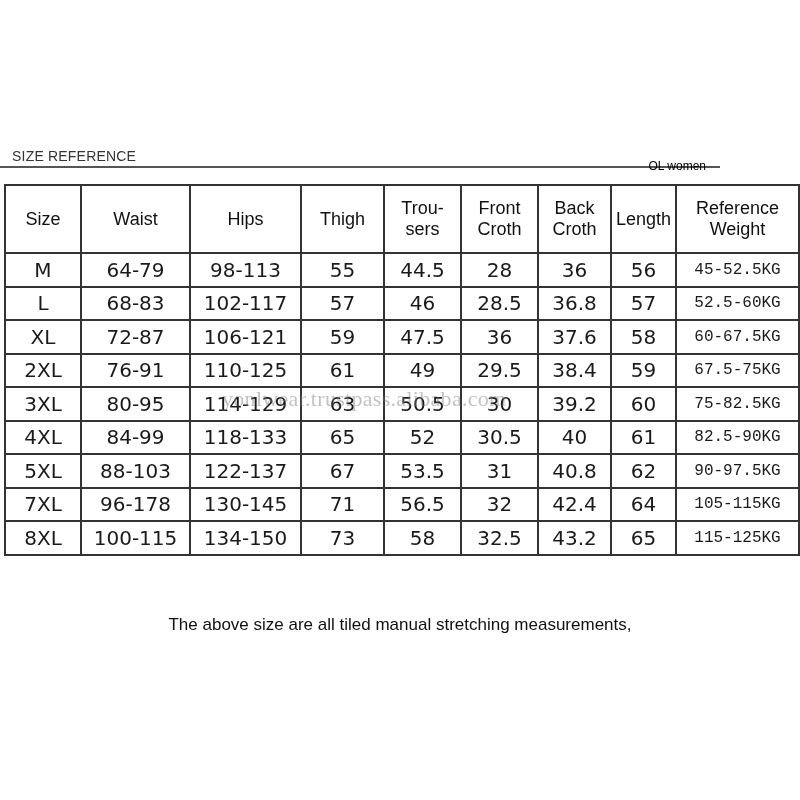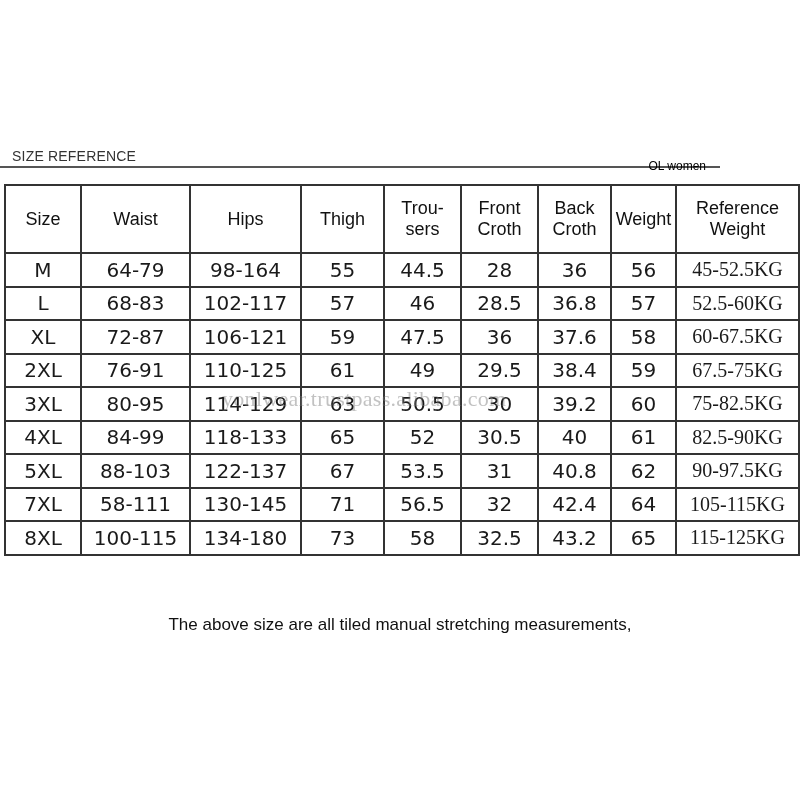--- a/index.html
+++ b/index.html
@@ -72,22 +72,22 @@
       white-space: normal;
       color: #111;
     }
     table.size-table td {
       height: 31.5px;
       font-family: "DejaVu Sans", sans-serif;
       font-size: 20px;
       color: #1a1a1a;
     }
     table.size-table td.weight {
-      font-family: Liberation Serif, serif;
-      font-size: 20px;
+      font-family: Liberation Mono, monospace;
+      font-size: 16px;
     }
     .watermark {
       position: absolute;
       left: 222px;
       top: 386px;
       font-size: 22px;
       color: rgba(120,120,120,0.45);
       font-family: Liberation Serif, serif;
       pointer-events: none;
       letter-spacing: 0.3px;
@@ -126,29 +126,29 @@
   </colgroup>
   <thead>
     <tr id="header-row">
         <th>Size</th>
         <th>Waist</th>
         <th>Hips</th>
         <th>Thigh</th>
         <th>Trou- sers</th>
         <th>Front Croth</th>
         <th>Back Croth</th>
-        <th>Weight</th>
+        <th>Length</th>
         <th>Reference Weight</th>
       </tr>
   </thead>
   <tbody id="table-body">
       <tr>
         <td>M</td>
         <td>64-79</td>
-        <td>98-164</td>
+        <td>98-113</td>
         <td>55</td>
         <td>44.5</td>
         <td>28</td>
         <td>36</td>
         <td>56</td>
         <td class="weight">45-52.5KG</td>
       </tr>
       <tr>
         <td>L</td>
         <td>68-83</td>
@@ -210,33 +210,33 @@
         <td>122-137</td>
         <td>67</td>
         <td>53.5</td>
         <td>31</td>
         <td>40.8</td>
         <td>62</td>
         <td class="weight">90-97.5KG</td>
       </tr>
       <tr>
         <td>7XL</td>
-        <td>58-111</td>
+        <td>96-178</td>
         <td>130-145</td>
         <td>71</td>
         <td>56.5</td>
         <td>32</td>
         <td>42.4</td>
         <td>64</td>
         <td class="weight">105-115KG</td>
       </tr>
       <tr>
         <td>8XL</td>
         <td>100-115</td>
-        <td>134-180</td>
+        <td>134-150</td>
         <td>73</td>
         <td>58</td>
         <td>32.5</td>
         <td>43.2</td>
         <td>65</td>
         <td class="weight">115-125KG</td>
       </tr>
     </tbody>
 </table>
 

